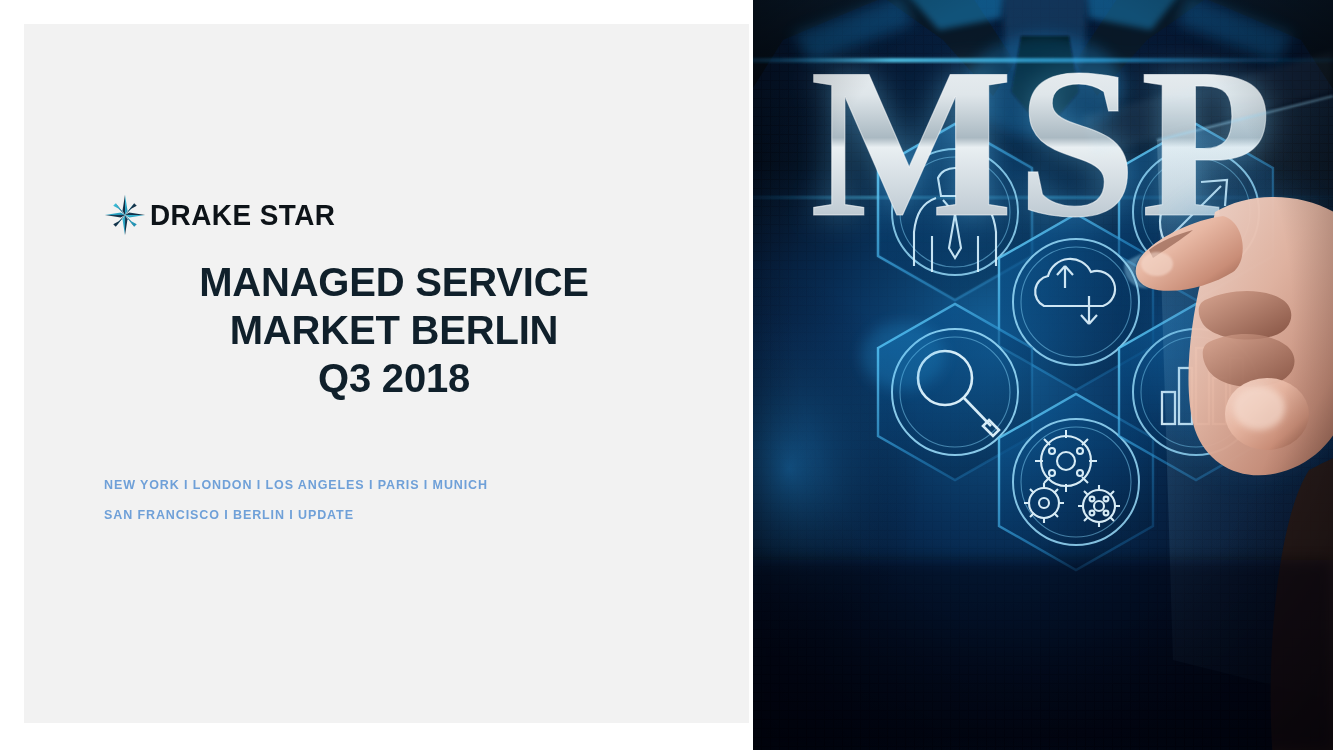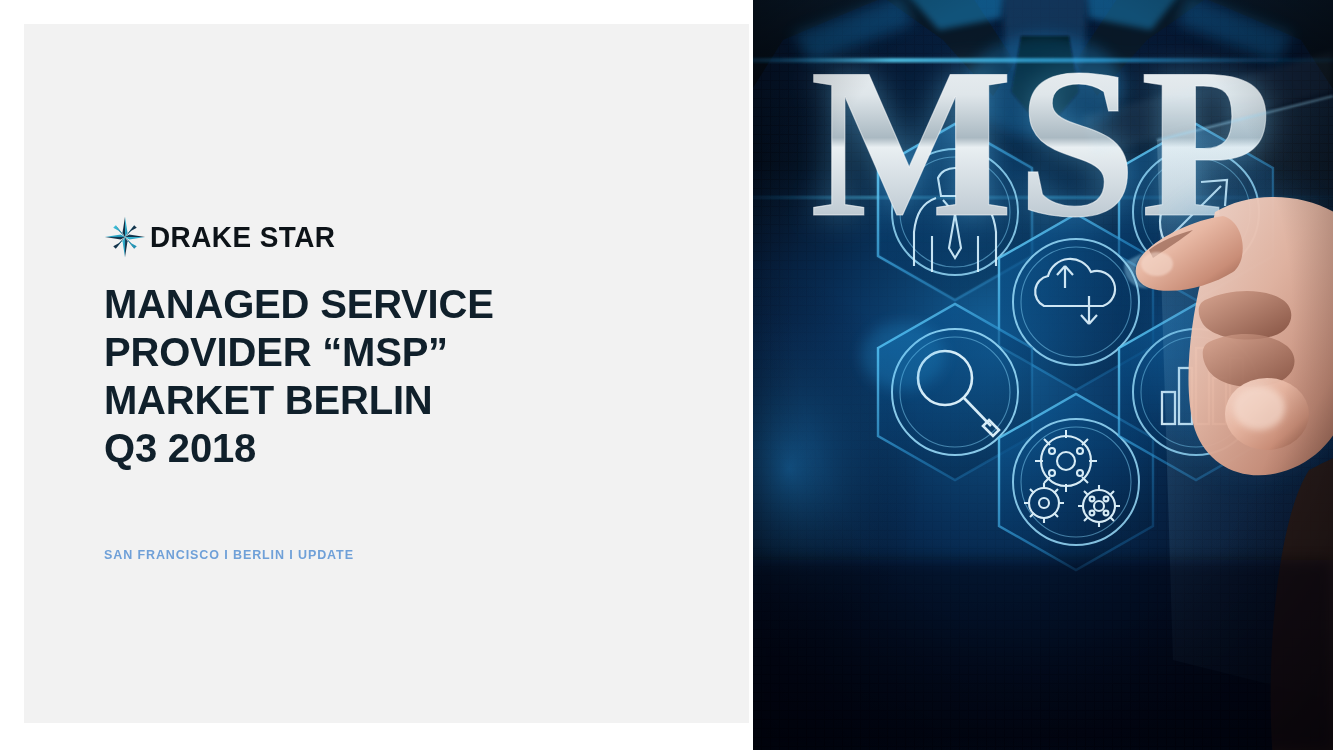--- a/index.html
+++ b/index.html
@@ -36,21 +36,20 @@
     top: 170px;
     width: 580px;
   }
 
   
   .logo-row {
     display: flex;
     align-items: center;
     gap: 4px;
     margin-bottom: 22px;
-    margin-top: 22px;
   }
   .logo-mark {
     width: 42px;
     height: 42px;
     flex: 0 0 42px;
     display: block;
   }
   .logo-word {
     font-family: "Liberation Sans", sans-serif;
     font-size: 30px;
@@ -59,20 +58,21 @@
     color: #0d1318;
     line-height: 1;
     white-space: nowrap;
     transform: scaleX(0.93);
     transform-origin: left center;
   }
 
   
   .title-block {
     margin-top: 12px;
+    text-align: center;
   }
   .title-line {
     font-family: "Liberation Sans", sans-serif;
     font-size: 40px;
     font-weight: 700;
     line-height: 48px;
     letter-spacing: -0.2px;
     color: #10202b;
     white-space: nowrap;
   }
@@ -146,26 +146,26 @@
           <polygon points="50,50 40,44 2,50" fill="url(#gLight)"></polygon>
           <polygon points="50,50 40,56 2,50" fill="url(#gDark)"></polygon>
           <polygon points="50,50 60,44 98,50" fill="url(#gDark)"></polygon>
           <polygon points="50,50 60,56 98,50" fill="url(#gLight)"></polygon>
         </svg>
         <span class="logo-word">DRAKE STAR</span>
       </div>
 
       <div class="title-block">
         <div class="title-line">MANAGED SERVICE</div>
-        <div class="title-line">PROVIDER “MSP”</div>
         <div class="title-line">MARKET BERLIN</div>
         <div class="title-line">Q3 2018</div>
       </div>
 
       <div class="cities">
+        <div class="city-line">NEW YORK I LONDON I LOS ANGELES I PARIS I MUNICH</div>
         <div class="city-line">SAN FRANCISCO I BERLIN I UPDATE</div>
       </div>
 
     </div>
   </div>
 
   <div class="right-image">
     <svg class="photo" viewBox="0 0 580 750" preserveAspectRatio="xMidYMid slice">
       <defs>
 

